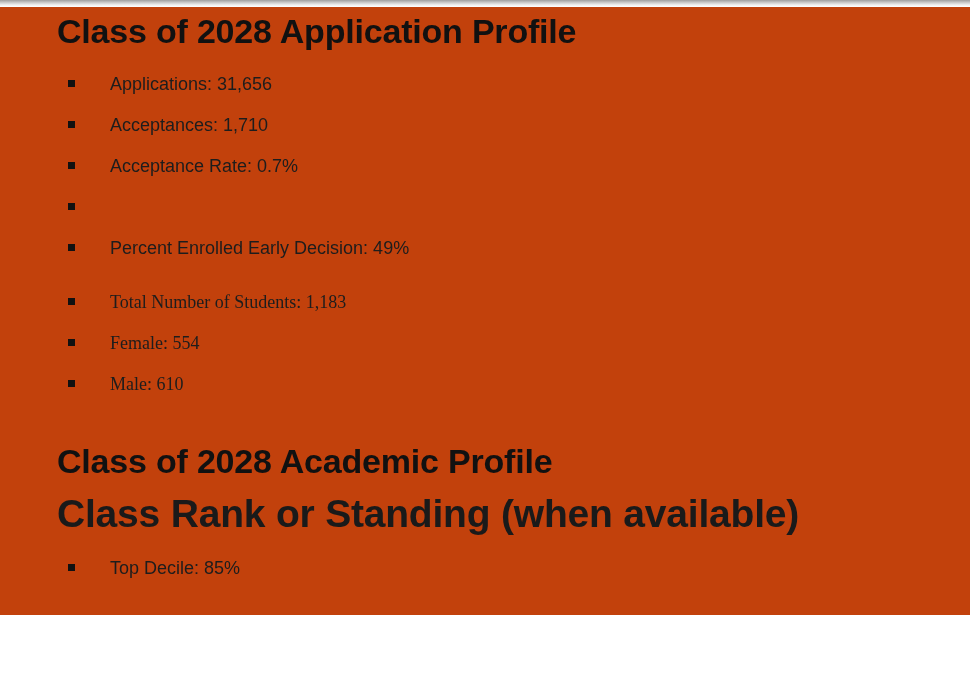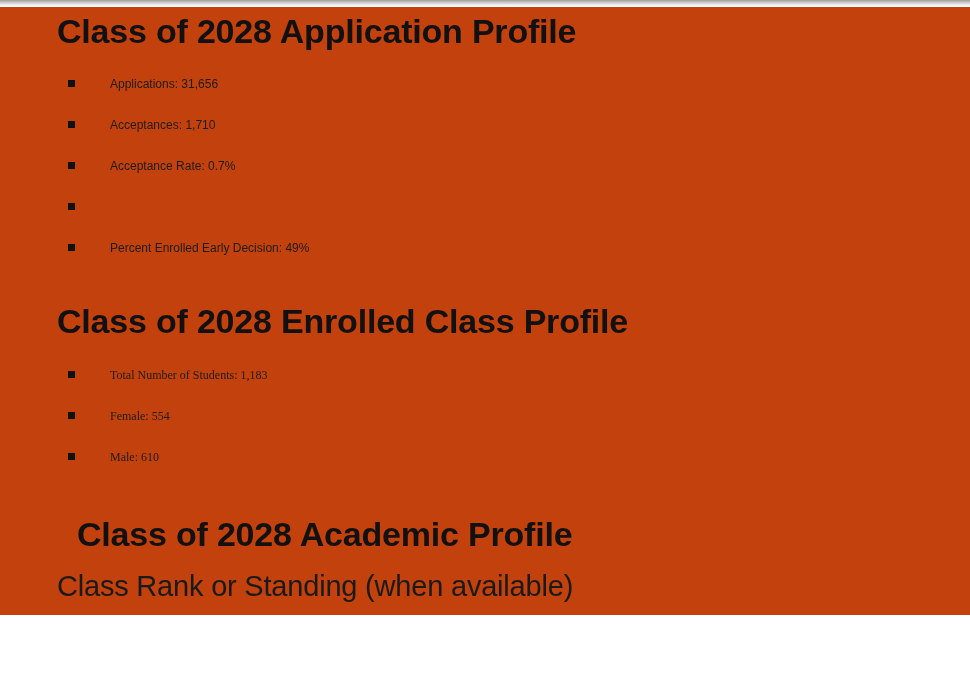--- a/index.html
+++ b/index.html
@@ -33,41 +33,41 @@
   h1 {
     margin: 0;
     font-size: 34px;
     line-height: 39px;
     font-weight: 700;
     letter-spacing: -0.2px;
     color: #111111;
   }
   .s1 h1 { margin-top: 5px; }
   .s2 h1 { margin-top: 34px; }
-  .s3 h1 { margin-top: 38px; margin-left: 20px; }
+  .s3 h1 { margin-top: 38px; }
   .subheading {
     margin: 15px 0 0;
-    font-size: 29px;
+    font-size: 39px;
     line-height: 35px;
-    font-weight: 400;
+    font-weight: 700;
     letter-spacing: -0.2px;
     color: #1a1a1a;
   }
   ul.stat-list {
     list-style: none;
     margin: 12px 0 0;
     padding: 0;
   }
   .s2 ul.stat-list { margin-top: 13px; font-family: Liberation Serif, serif; }
   .s3 ul.stat-list { margin-top: 16px; }
   ul.stat-list li {
     display: flex;
     align-items: center;
     height: 41px;
-    font-size: 12px;
+    font-size: 18px;
     line-height: 20px;
     color: #1d1d1d;
   }
   .bullet {
     flex: 0 0 auto;
     width: 7px;
     height: 7px;
     background: #111111;
     margin-left: 11px;
     margin-right: 35px;
@@ -100,21 +100,20 @@
           <span class="bullet"></span>
         </li>
         <li>
           <span class="bullet"></span>
           <span>Percent Enrolled Early Decision: 49%</span>
         </li>
       </ul>
     </section>
 
     <section class="s2">
-      <h1>Class of 2028 Enrolled Class Profile</h1>
       <ul class="stat-list">
         <li>
           <span class="bullet"></span>
           <span>Total Number of Students: 1,183</span>
         </li>
         <li>
           <span class="bullet"></span>
           <span>Female: 554</span>
         </li>
         <li>

